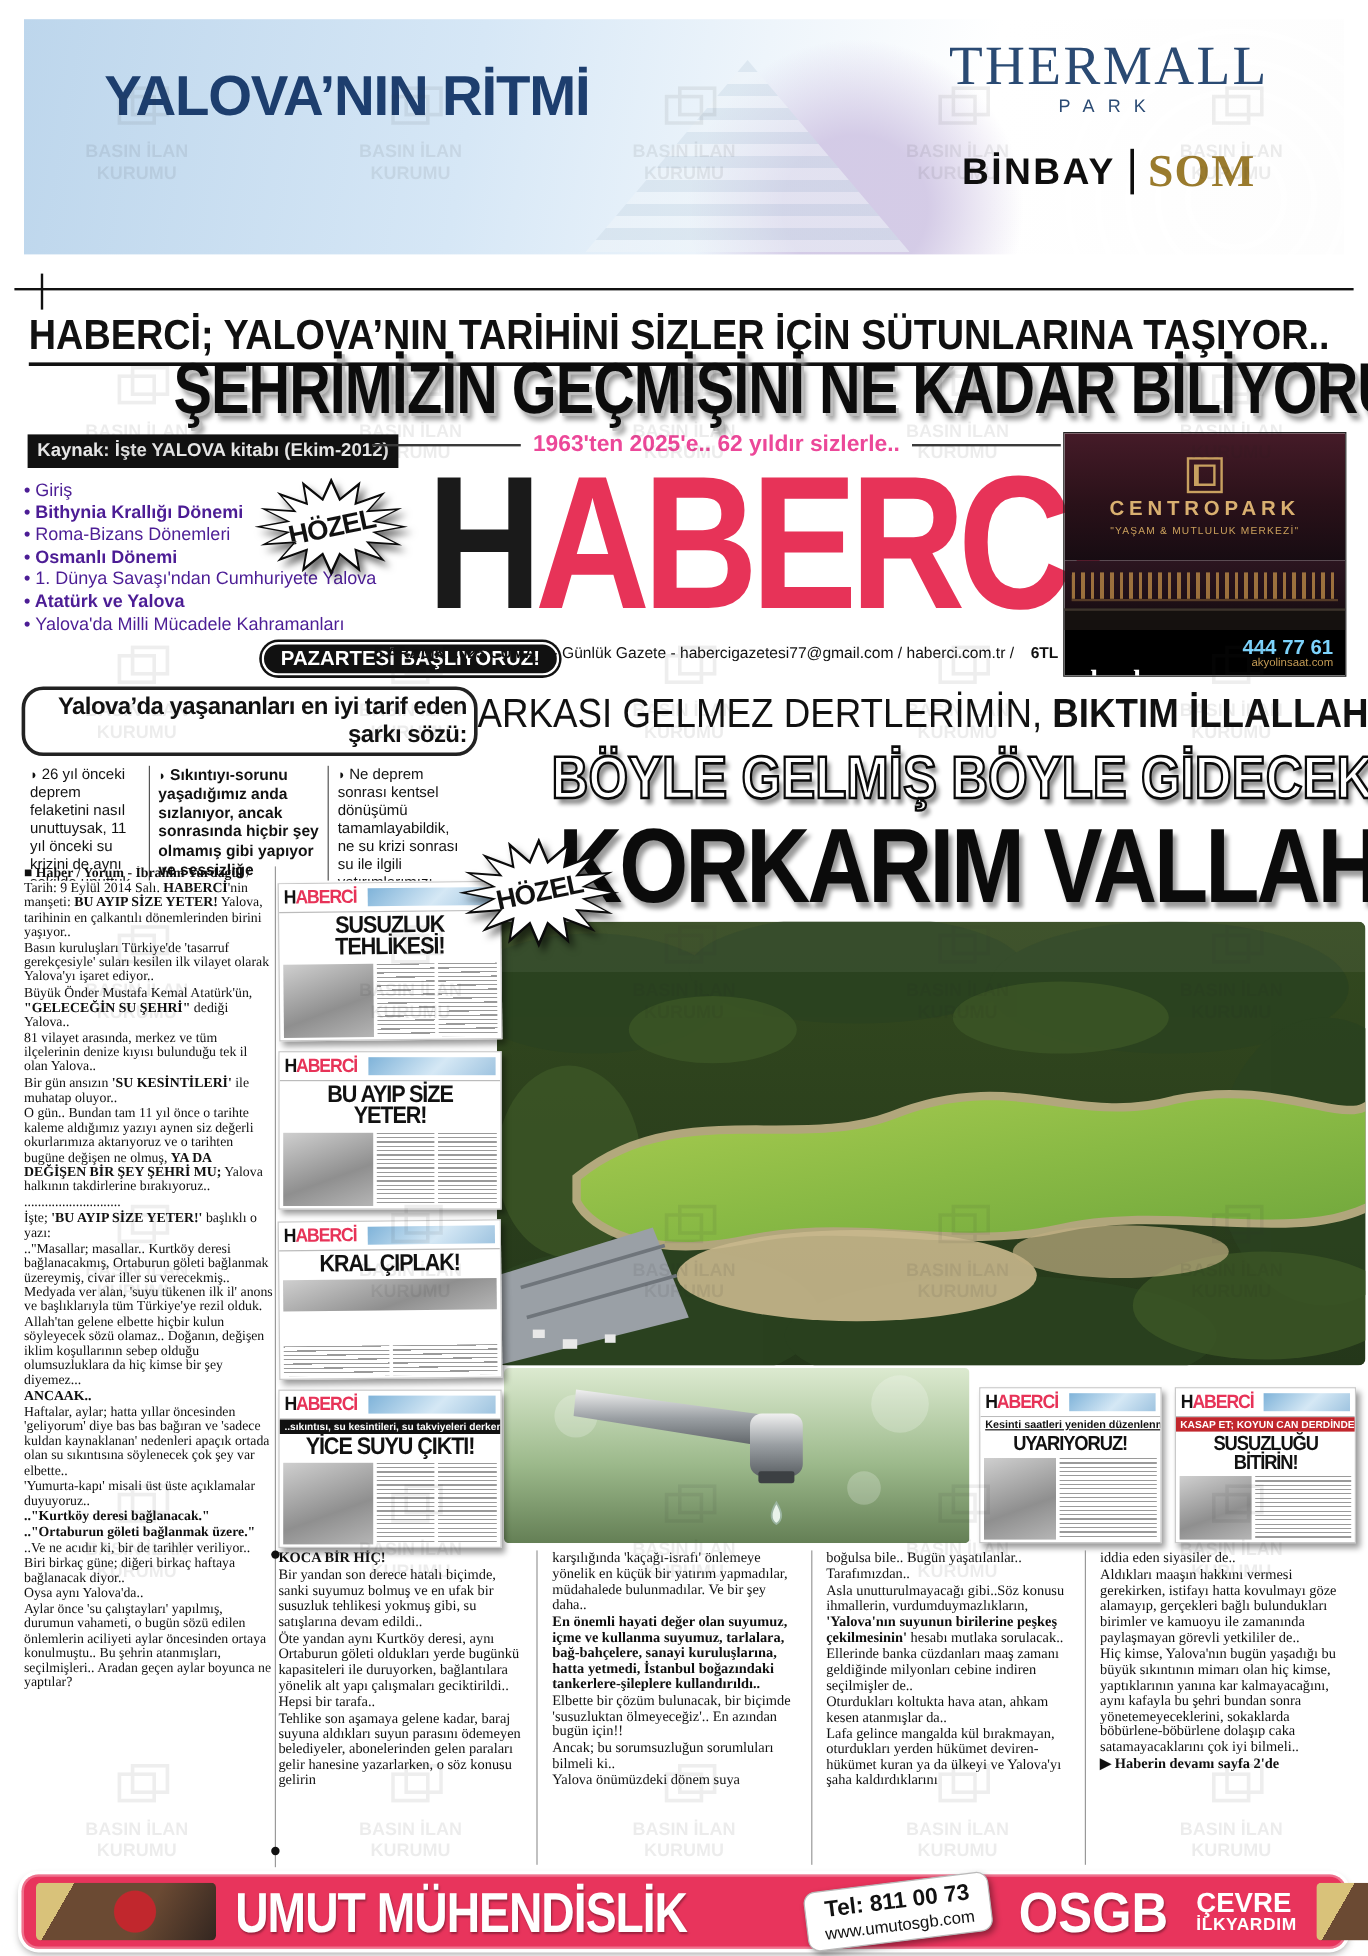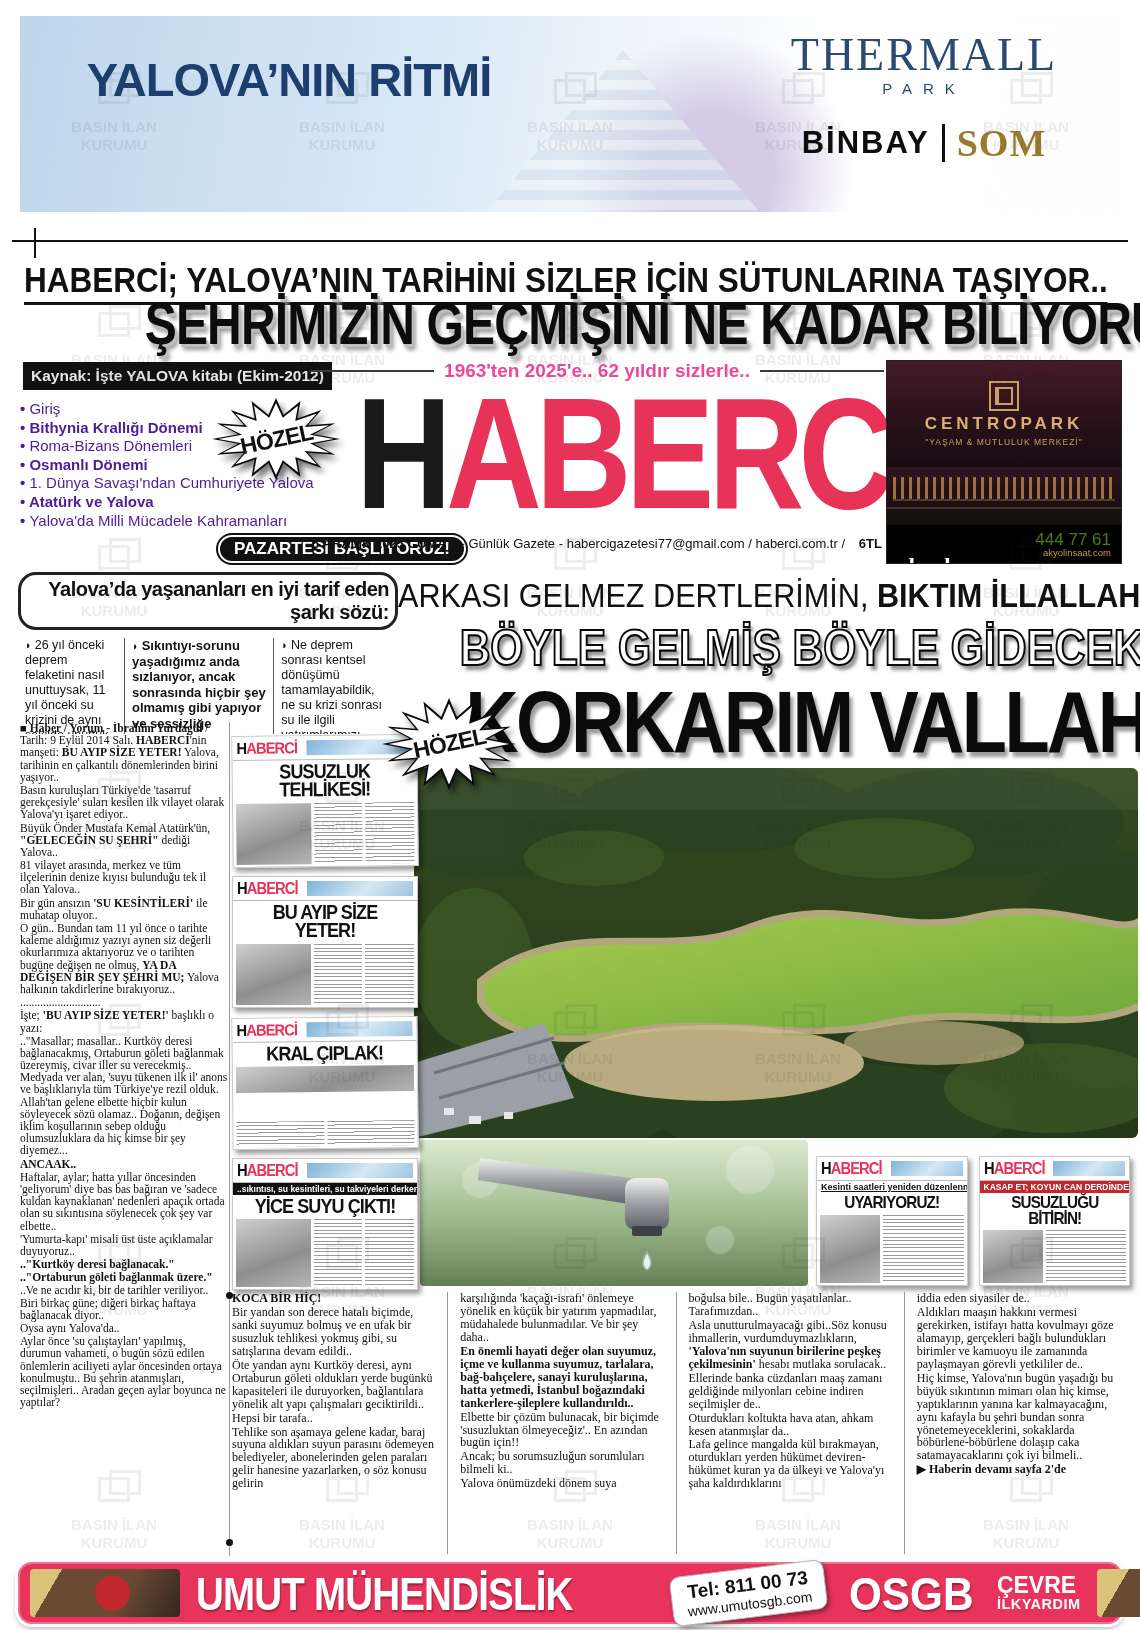--- a/index.html
+++ b/index.html
@@ -78,21 +78,21 @@
   .c-slogan{color:#caa05c;font-size:8.5px;letter-spacing:1px;}
   .centro-bld{height:58px;background:linear-gradient(180deg,#2c1520 0%,#1b0e14 70%,#0e0a0e 100%);position:relative;}
   .c-windows{position:absolute;left:6px;right:6px;top:10px;height:22px;
       background:repeating-linear-gradient(90deg,rgba(255,190,90,.55) 0 3px,rgba(255,190,90,0) 3px 8px);
       box-shadow:0 2px 0 rgba(255,190,90,.25);}
   .c-road{position:absolute;left:0;right:0;bottom:0;height:16px;background:#15110f;
       border-top:2px solid #3c342c;}
   .centro-bot{height:38px;background:#000;display:flex;align-items:center;justify-content:space-between;padding:0 10px;}
   .c-akyol{color:#fff;font-family:"Liberation Serif",serif;font-weight:bold;font-size:23px;margin-top:46px;}
   .c-contact{text-align:right;line-height:1;}
-  .c-phone{color:#4d7c0f;font-weight:normal;font-size:17px;}
+  .c-phone{color:#7dd3fc;font-weight:bold;font-size:17px;}
   .c-site{color:#c39b55;font-size:9.5px;}
 
   
   .ozel{position:absolute;z-index:6;filter:drop-shadow(4px 5px 3px rgba(0,0,0,.55));}
   .star, .star-in{clip-path:polygon(100% 50%,79.4% 55.9%,96.2% 69.1%,74.9% 66.7%,85.4% 85.4%,66.7% 74.9%,69.1% 96.2%,55.9% 79.4%,50% 100%,44.1% 79.4%,30.9% 96.2%,33.3% 74.9%,14.6% 85.4%,25.1% 66.7%,3.8% 69.1%,20.6% 55.9%,0% 50%,20.6% 44.1%,3.8% 30.9%,25.1% 33.3%,14.6% 14.6%,33.3% 25.1%,30.9% 3.8%,44.1% 20.6%,50% 0%,55.9% 20.6%,69.1% 3.8%,66.7% 25.1%,85.4% 14.6%,74.9% 33.3%,96.2% 30.9%,79.4% 44.1%);}
   .star{width:100%;height:100%;background:#0b0b0b;display:flex;align-items:center;justify-content:center;}
   .star-in{width:90%;height:88%;background:#fff;display:flex;align-items:center;justify-content:center;}
   .ozel-text{font-weight:bold;font-size:23px;letter-spacing:-1px;transform:rotate(-12deg);}
   .ozel-1{left:212px;top:398px;width:128px;height:82px;}
   .ozel-2{left:382px;top:698px;width:134px;height:92px;}

